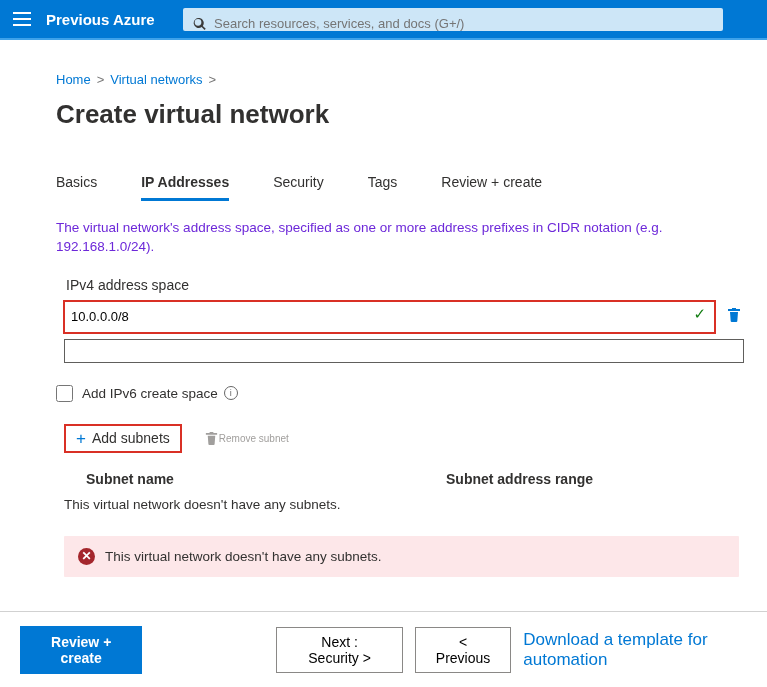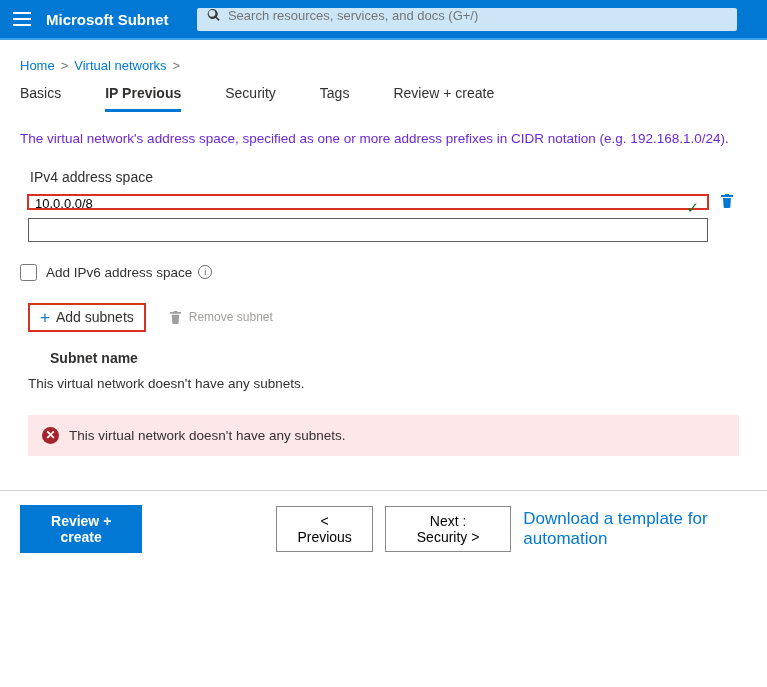--- a/index.html
+++ b/index.html
@@ -4,65 +4,65 @@
 <style>
   * { box-sizing: border-box; margin: 0; padding: 0; font-family: "Segoe UI", Arial, sans-serif; }
   body { width: 767px; height: 687px; overflow: hidden; background: #fff; color: #323130; font-size: 13.5px; }
 
   
   .top-bar { height: 38px; background: #0078d4; display: flex; align-items: center; color: #fff; }
   .hamburger { width: 44px; height: 38px; display: flex; align-items: center; justify-content: center; cursor: pointer; }
   .hamburger svg { fill: #fff; }
   .brand { font-weight: 600; font-size: 15px; padding: 0 10px 0 2px; }
   .search-wrap { flex: 1; padding: 4px 8px 4px 18px; }
-  .search-box { background: #cde6f7; height: 23px; border-radius: 2px; display: flex; align-items: flex-start; padding: 0 10px; max-width: 540px; }
+  .search-box { background: #cde6f7; height: 23px; border-radius: 2px; display: flex; align-items: flex-end; padding: 0 10px; max-width: 540px; }
   .search-box svg { width: 14px; height: 14px; fill: #3b3b3b; margin-right: 8px; }
   .search-box input { border: none; background: transparent; outline: none; font-size: 13px; width: 100%; color: #333; }
 
   
   .top-accent { height: 2px; background: #3ea2ea; }
 
-  .content { padding: 18px 20px 0 20px; }
+  .content { padding: 32px 20px 0 20px; margin-left: 36px; }
 
   
   .breadcrumb { font-size: 13px; color: #0078d4; margin-bottom: 12px; display: flex; align-items: center; gap: 6px; }
   .breadcrumb a { color: #0078d4; text-decoration: none; cursor: pointer; }
   .breadcrumb .sep { color: #777; }
 
   h1.page-title { font-size: 26px; font-weight: 600; color: #323130; margin-bottom: 44px; }
 
   
   .tabs { display: flex; gap: 44px; border-bottom: none; margin-bottom: 18px; }
   .tab { font-size: 14px; color: #323130; padding-bottom: 8px; cursor: pointer; }
   .tab.active { font-weight: 600; border-bottom: 3px solid #0078d4; }
 
   .desc { font-size: 13.5px; color: #6d28d9; margin-bottom: 20px; line-height: 1.4; }
 
   .field-label { font-size: 14px; margin-bottom: 8px; margin-left: 10px; }
 
   .addr-row { display: flex; align-items: center; margin-left: 8px; margin-bottom: 6px; }
-  .addr-input { flex: 1; max-width: 680px; height: 14px; border: 1px solid #605e5c; padding: 0 6px; font-size: 13px; position: relative; background: #fff; }
+  .addr-input { flex: 1; max-width: 680px; height: 32px; border: 1px solid #605e5c; padding: 0 6px; font-size: 13px; position: relative; background: #fff; }
   .addr-input.highlight { outline: 2.5px solid #d93025; outline-offset: -1px; }
   .check { color: #107c10; position: absolute; right: 8px; top: 3px; font-size: 15px; }
   .trash-btn { width: 26px; text-align: center; cursor: pointer; color: #0078d4; margin-left: 6px; }
   .trash-btn svg { width: 16px; height: 16px; fill: #0078d4; }
 
   .addr-row2 { margin-left: 8px; margin-bottom: 22px; }
   .addr-row2 .addr-input { max-width: 680px; height: 24px; }
 
   .checkbox-row { display: flex; align-items: center; margin-bottom: 22px; }
   .checkbox-row input[type="checkbox"] { width: 17px; height: 17px; margin-right: 9px; border: 1px solid #323130; }
   .info-icon { margin-left: 6px; width: 14px; height: 14px; border: 1px solid #666; border-radius: 50%; font-size: 9px; display: inline-flex; align-items: center; justify-content: center; color: #666; }
 
   .subnet-desc { font-size: 13.5px; line-height: 1.45; margin-left: 8px; margin-bottom: 22px; max-width: 715px; }
 
   .subnet-actions { display: flex; align-items: center; gap: 14px; margin-left: 8px; margin-bottom: 18px; }
   .add-subnet-btn { display: flex; align-items: center; gap: 6px; padding: 4px 10px; cursor: pointer; font-size: 14px; color: #323130; border: 2.5px solid #d93025; }
   .add-subnet-btn .plus { color: #0078d4; font-size: 17px; font-weight: 400; line-height: 1; }
-  .remove-subnet-btn { display: flex; align-items: center; gap: 6px; padding: 6px 8px; color: #a19f9d; font-size: 12px; cursor: default; }
+  .remove-subnet-btn { display: flex; align-items: center; padding: 6px 8px; color: #a19f9d; font-size: 10px; cursor: default; }
   .remove-subnet-btn svg { width: 15px; height: 15px; fill: #a19f9d; }
 
   .table-head { display: flex; font-weight: 600; font-size: 14px; margin-left: 30px; margin-bottom: 10px; }
   .table-head .col1 { width: 360px; }
   .table-empty { font-size: 13.5px; margin-left: 8px; margin-bottom: 24px; }
 
   .alert-box { background: #fde7e9; padding: 12px 14px; margin: 6px 8px 0 8px; display: flex; align-items: center; gap: 10px; border-radius: 1px; }
   .err-icon { width: 17px; height: 17px; background: #a4262c; border-radius: 50%; display: flex; align-items: center; justify-content: center; color: #fff; font-size: 12px; font-weight: 700; flex-shrink: 0; }
 
   .footer-sep { border-top: 1px solid #d1d1d1; margin-top: 34px; }
@@ -76,45 +76,46 @@
 <body>
 
 <div class="top-bar">
   <div class="hamburger">
     <svg width="18" height="14" viewBox="0 0 18 14">
         <rect width="18" height="2"></rect>
         <rect y="6" width="18" height="2"></rect>
         <rect y="12" width="18" height="2"></rect>
       </svg>
   </div>
-  <div class="brand">Microsoft Subnet</div>
+  <div class="brand">Previous Azure</div>
   <div class="search-wrap">
     <div class="search-box">
       <svg viewBox="0 0 16 16">
           <path d="M11.7 10.3a6 6 0 1 0-1.4 1.4l3.5 3.5 1.4-1.4-3.5-3.5zM6 10a4 4 0 1 1 0-8 4 4 0 0 1 0 8z"></path>
         </svg>
       <input type="text" placeholder="Search resources, services, and docs (G+/)" style="">
     </div>
   </div>
 </div>
 <div class="top-accent"></div>
 
 <div class="content">
 
   <div class="breadcrumb">
     <a>Home</a>
     <span class="sep">&gt;</span>
     <a>Virtual networks</a>
     <span class="sep">&gt;</span>
   </div>
 
+  <h1 class="page-title">Create virtual network</h1>
 
   <div class="tabs">
     <div class="tab">Basics</div>
-    <div class="tab active">IP Previous</div>
+    <div class="tab active">IP Addresses</div>
     <div class="tab">Security</div>
     <div class="tab">Tags</div>
     <div class="tab">Review + create</div>
   </div>
 
   <p class="desc">The virtual network's address space, specified as one or more address prefixes in CIDR notation (e.g. 192.168.1.0/24).</p>
 
   <div class="field-label">IPv4 address space</div>
 
   <div class="addr-row">
@@ -130,51 +131,52 @@
   </div>
 
   <div class="addr-row2">
     <div class="addr-input">
       <input type="text" style="border: none; outline: none; width: 100%; height: 100%; font-size: 13px;">
     </div>
   </div>
 
   <div class="checkbox-row">
     <input type="checkbox" style="">
-    <span>Add IPv6 address space</span>
+    <span>Add IPv6 create space</span>
     <span class="info-icon">i</span>
   </div>
 
 
   <div class="subnet-actions">
     <div class="add-subnet-btn">
       <span class="plus">+</span>
       <span>Add subnets</span>
     </div>
     <div class="remove-subnet-btn">
       <svg viewBox="0 0 16 16">
           <path d="M6 2V1h4v1h4v2H2V2h4zm-2 3h8l-.7 9.2a1 1 0 0 1-1 .8H5.7a1 1 0 0 1-1-.8L4 5z"></path>
         </svg>
       <span>Remove subnet</span>
     </div>
   </div>
 
   <div class="table-head">
     <div class="col1">Subnet name</div>
+    <div>Subnet address range</div>
   </div>
 
   <div class="table-empty">This virtual network doesn't have any subnets.</div>
 
   <div class="alert-box">
     <div class="err-icon">✕</div>
     <span>This virtual network doesn't have any subnets.</span>
   </div>
 
 </div>
 
 <div class="footer-sep"></div>
 <div class="footer">
   <button class="btn-primary">Review + create</button>
   <div class="spacer"></div>
+  <button class="btn-sec">Next : Security &gt;</button>
   <button class="btn-sec">&lt; Previous</button>
-  <button class="btn-sec">Next : Security &gt;</button>
   <a class="footer-link">Download a template for automation</a>
 </div>
 
 </body></html>

